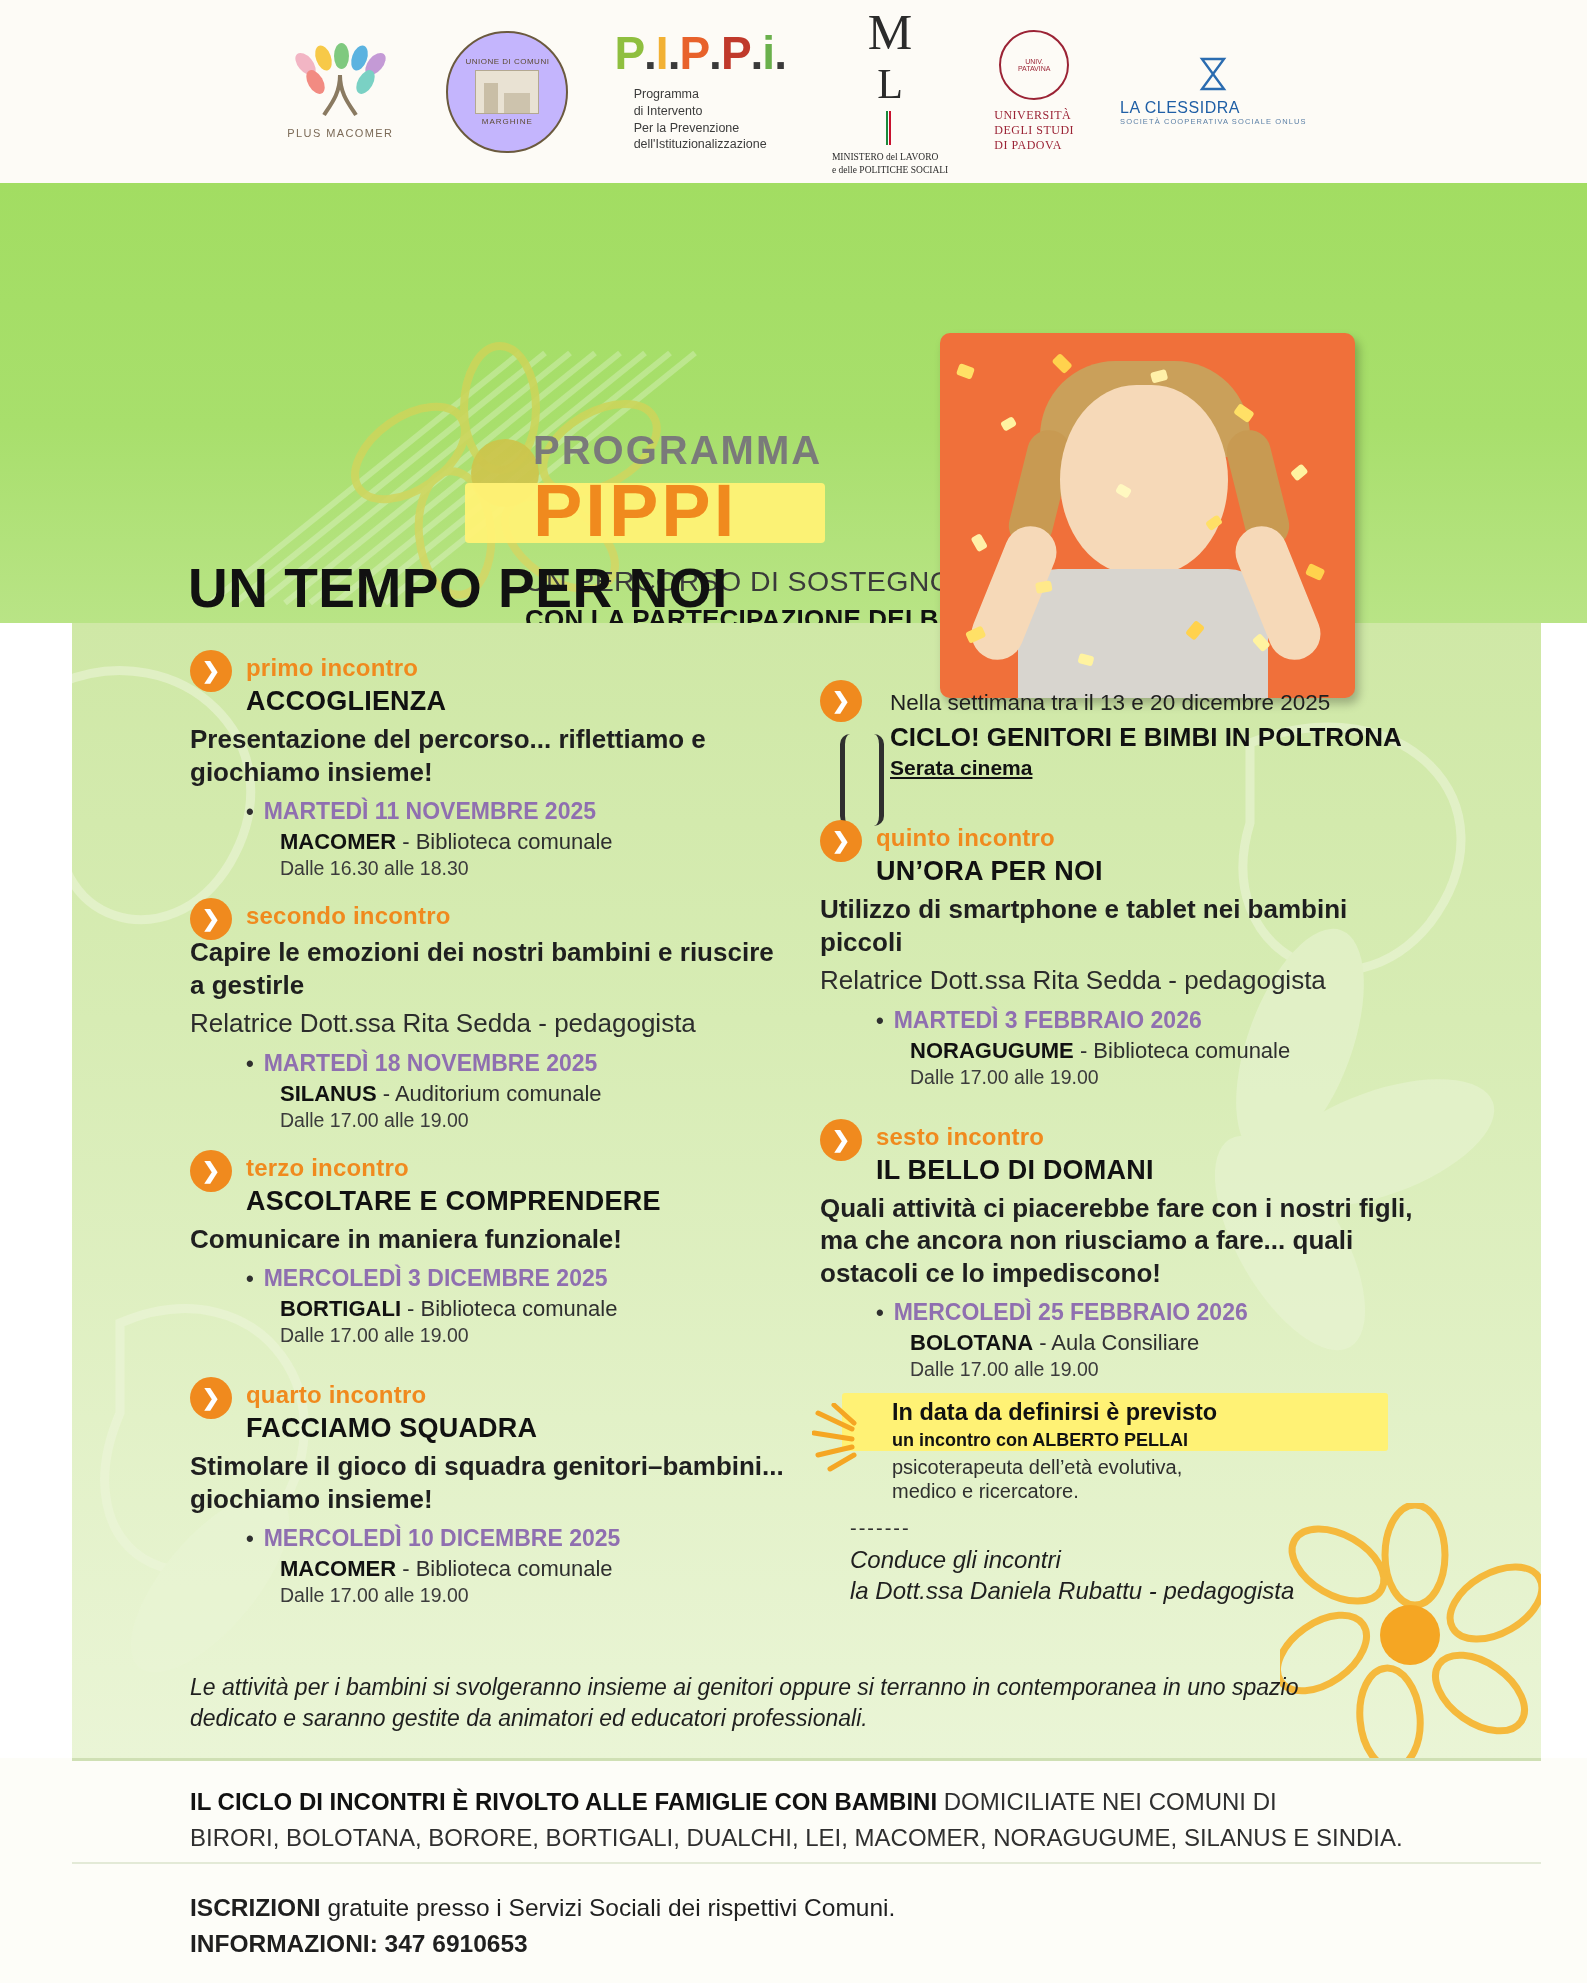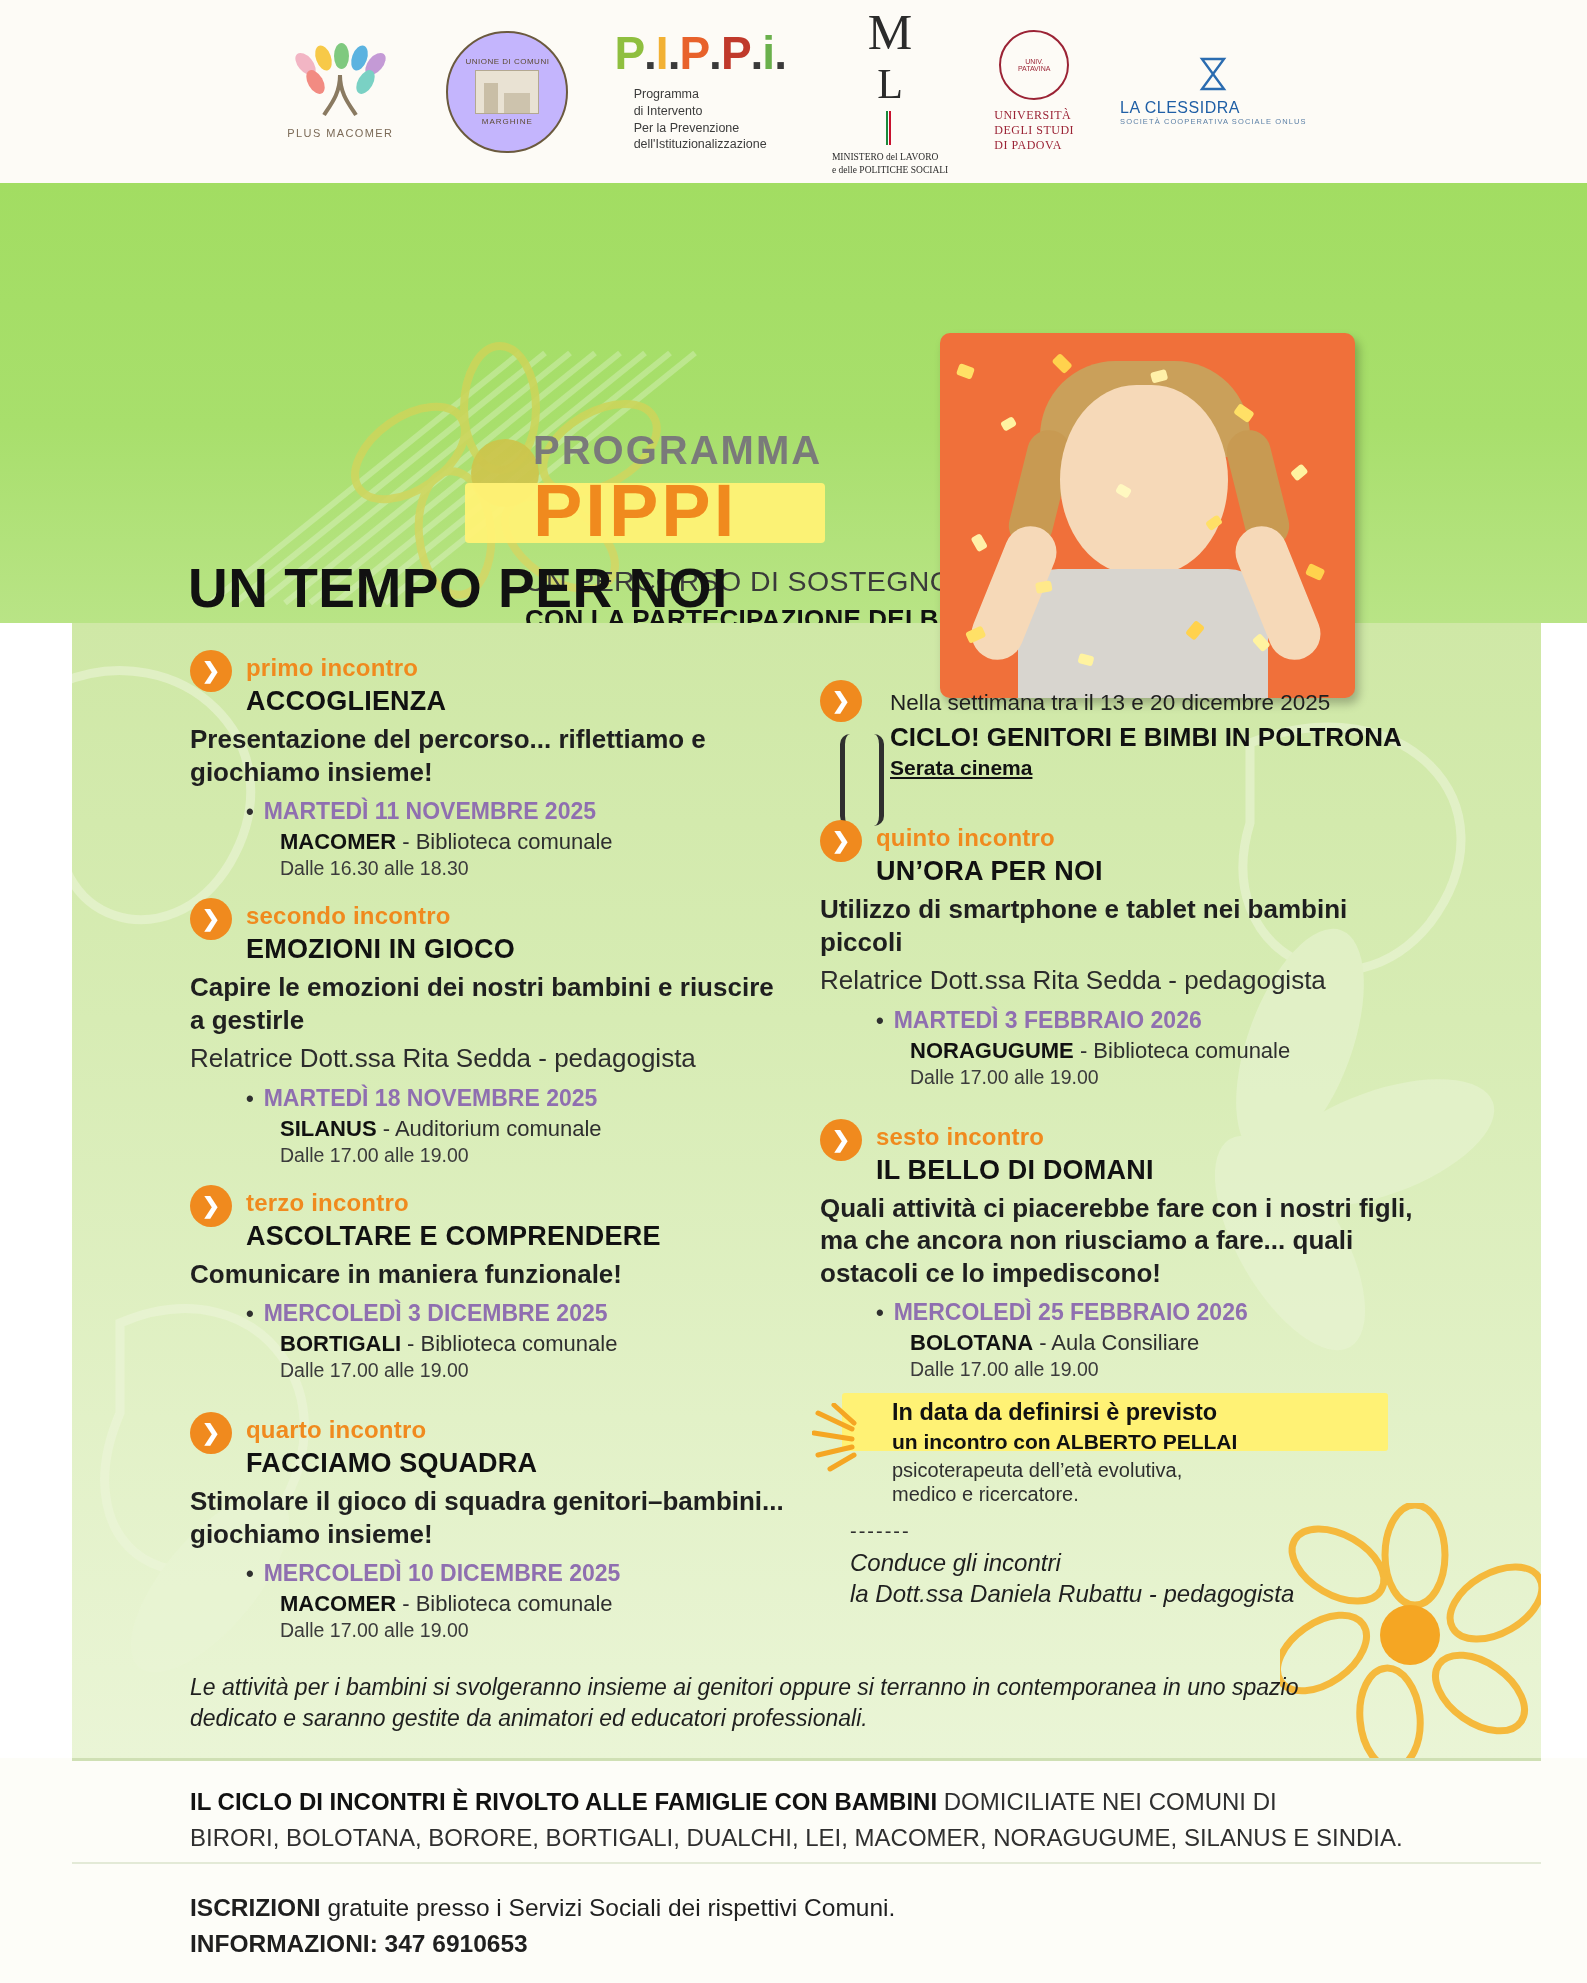--- a/index.html
+++ b/index.html
@@ -152,21 +152,21 @@
   }
   .cinema-line1 { margin-left:70px; font-size:22.5px; color:#1f1f1f; }
   .cinema-title { margin-left:70px; font-size:26px; font-weight:bold; color:#111; margin-top:6px; }
   .cinema-sub { margin-left:70px; font-size:21px; font-weight:bold; color:#111; text-decoration:underline; margin-top:3px;}
 
   
   .pellai { position:relative; margin-top:18px; margin-bottom:14px; }
   .pellai-hl { position:absolute; left:22px; top:-6px; width:546px; height:58px; background:#fff275; border-radius:3px; }
   .burst { position:absolute; left:-8px; top:4px; width:66px; height:76px; }
   .pellai-l1 { position:relative; margin-left:72px; font-size:23.5px; font-weight:bold; color:#111; }
-  .pellai-l2 { position:relative; margin-left:72px; font-size:21px; font-weight:bold; color:#111; margin-top:4px;}
+  .pellai-l2 { position:relative; margin-left:72px; font-size:18px; font-weight:bold; color:#111; margin-top:4px;}
   .pellai-l3 { position:relative; margin-left:72px; font-size:20px; color:#2f2f2f; margin-top:4px; line-height:1.2;}
 
   .dashes { margin-left:30px; margin-top:14px; font-size:20px; color:#2f2f2f; letter-spacing:2px;}
   .conduce { margin-left:30px; font-size:24px; font-style:italic; color:#1f1f1f; margin-top:4px; line-height:1.3;}
 
   .note {
     position:absolute; left:190px; top:1672px; width:1200px;
     font-size:23px; font-style:italic; color:#1f1f1f; line-height:1.35;
   }
   .divider { position:absolute; left:72px; top:1758px; width:1469px; height:3px; background:#cfe0b4; }
@@ -350,21 +350,20 @@
       <div class="meeting-title">ACCOGLIENZA</div>
       <div class="meeting-desc">Presentazione del percorso... riflettiamo e giochiamo insieme!</div>
       <div class="meeting-date">MARTEDÌ 11 NOVEMBRE 2025</div>
       <div class="meeting-place"><b>MACOMER</b><span> - Biblioteca comunale</span></div>
       <div class="meeting-time">Dalle 16.30 alle 18.30</div>
     </div>
 
     <div class="block">
       <div class="chev">❯</div>
       <div class="meeting-label">secondo incontro</div>
-      <div class="meeting-title">EMOZIONI IN GIOCO</div>
       <div class="meeting-desc">Capire le emozioni dei nostri bambini e riuscire a gestirle</div>
       <div class="meeting-desc thin">Relatrice Dott.ssa Rita Sedda - pedagogista</div>
       <div class="meeting-date">MARTEDÌ 18 NOVEMBRE 2025</div>
       <div class="meeting-place"><b>SILANUS</b><span> - Auditorium comunale</span></div>
       <div class="meeting-time">Dalle 17.00 alle 19.00</div>
     </div>
 
     <div class="block">
       <div class="chev">❯</div>
       <div class="meeting-label">terzo incontro</div>

